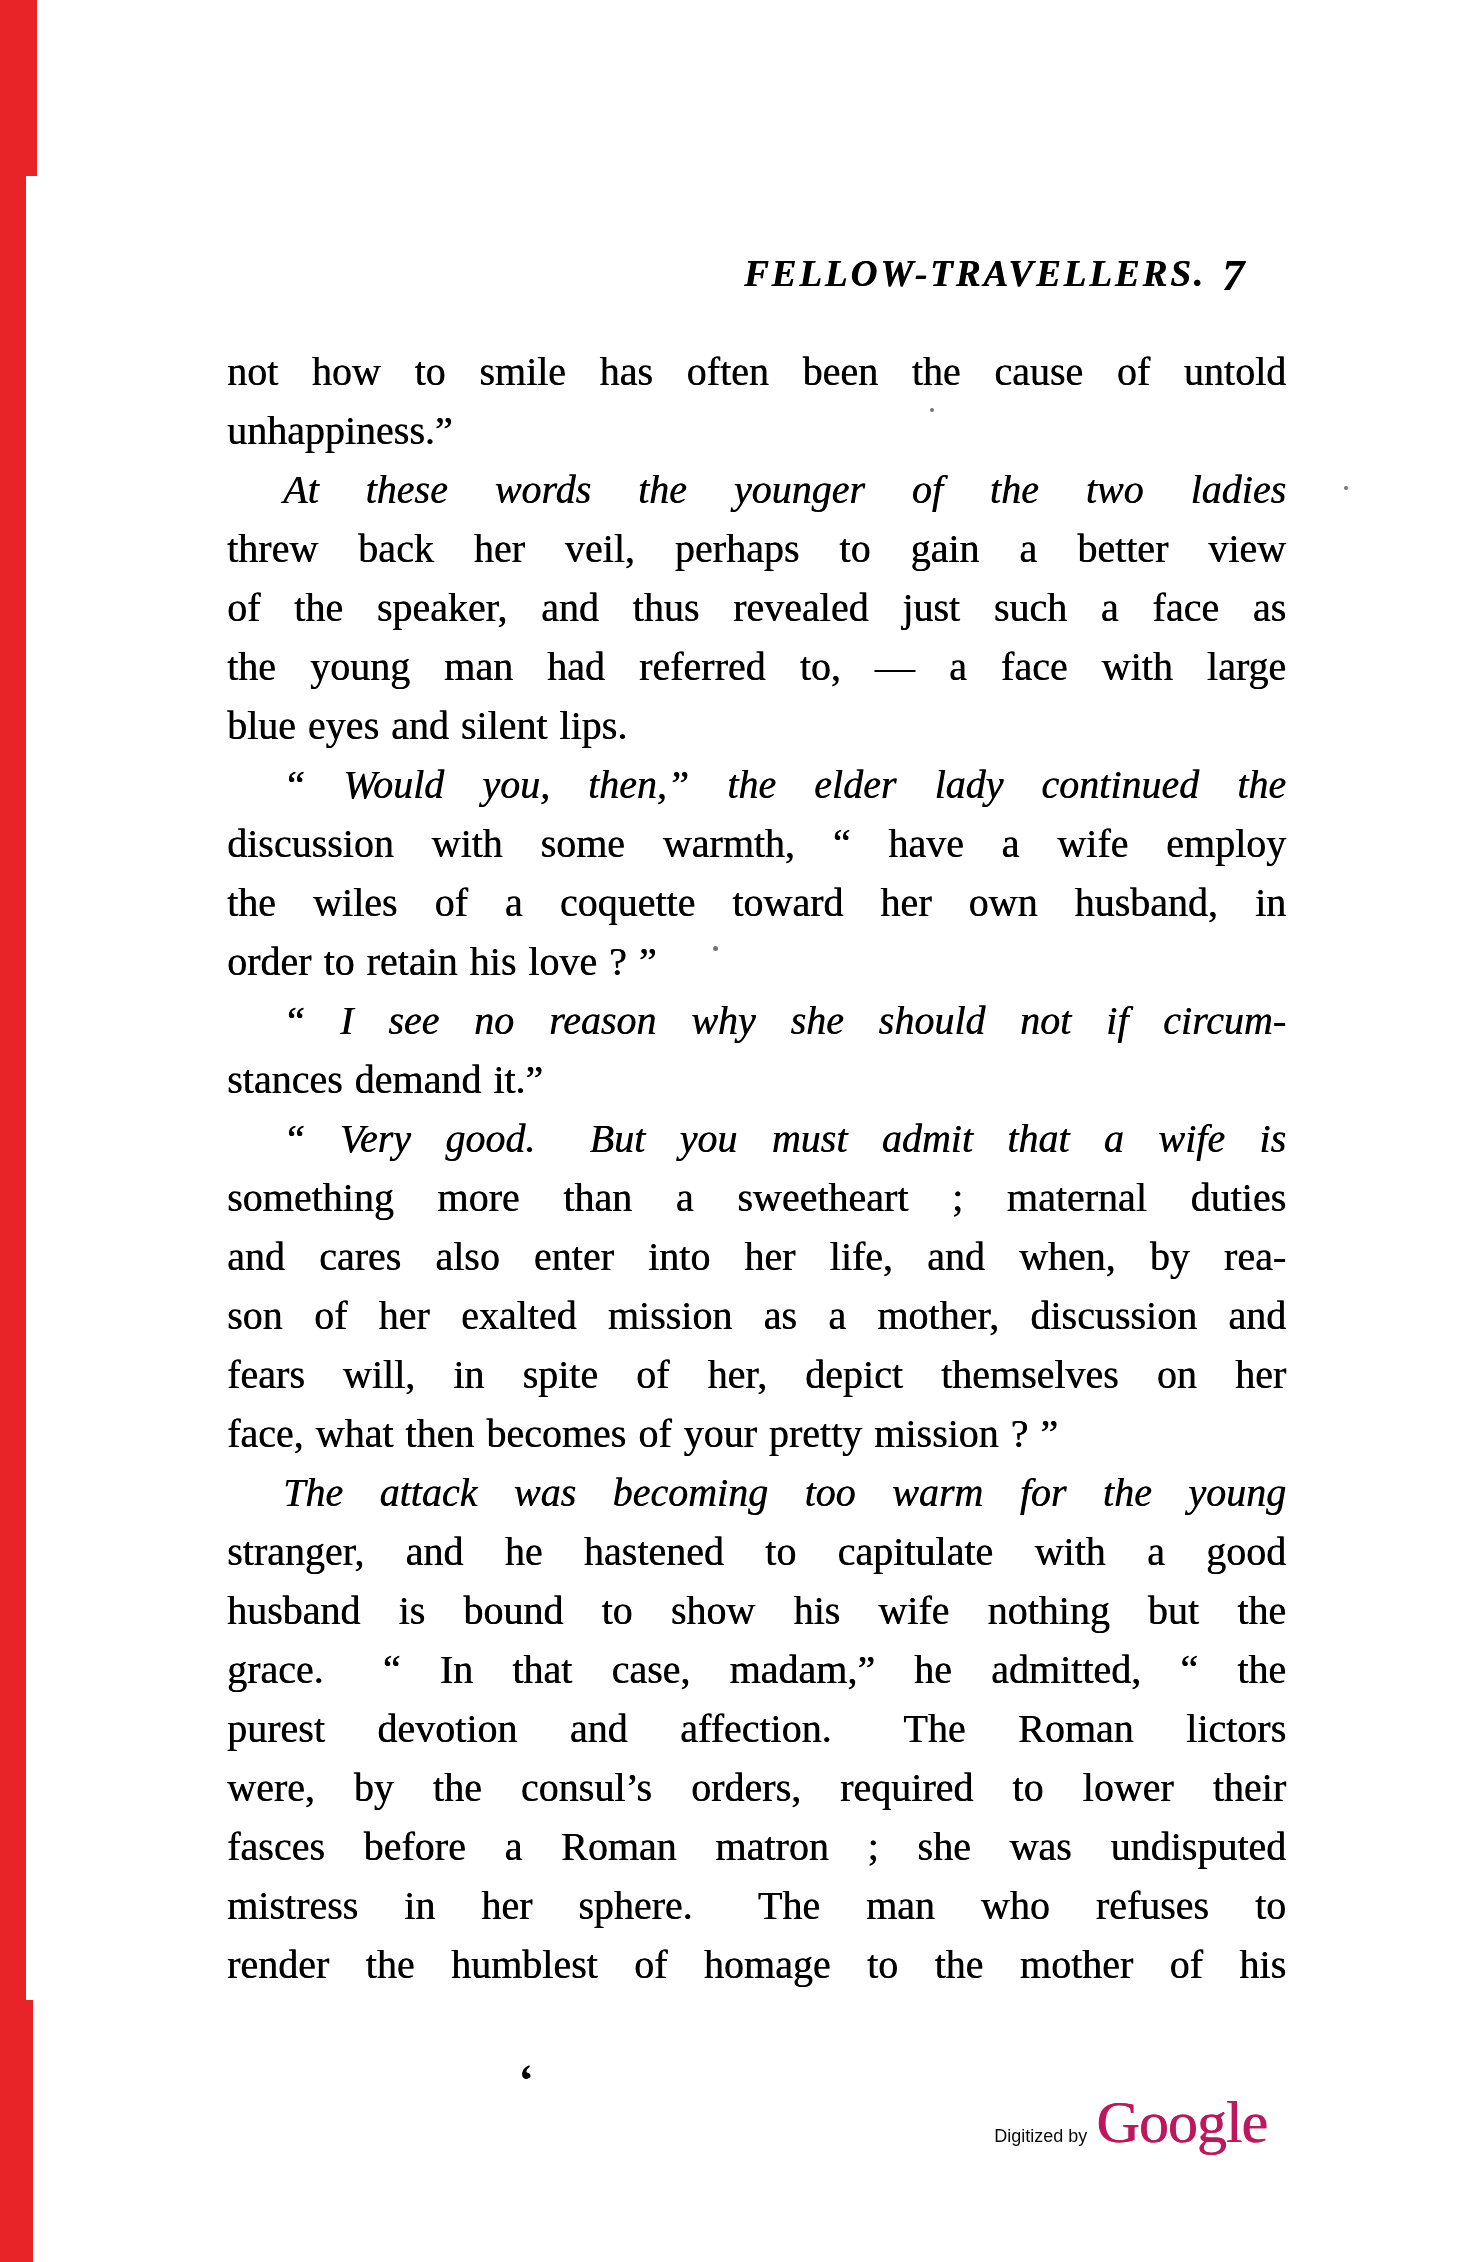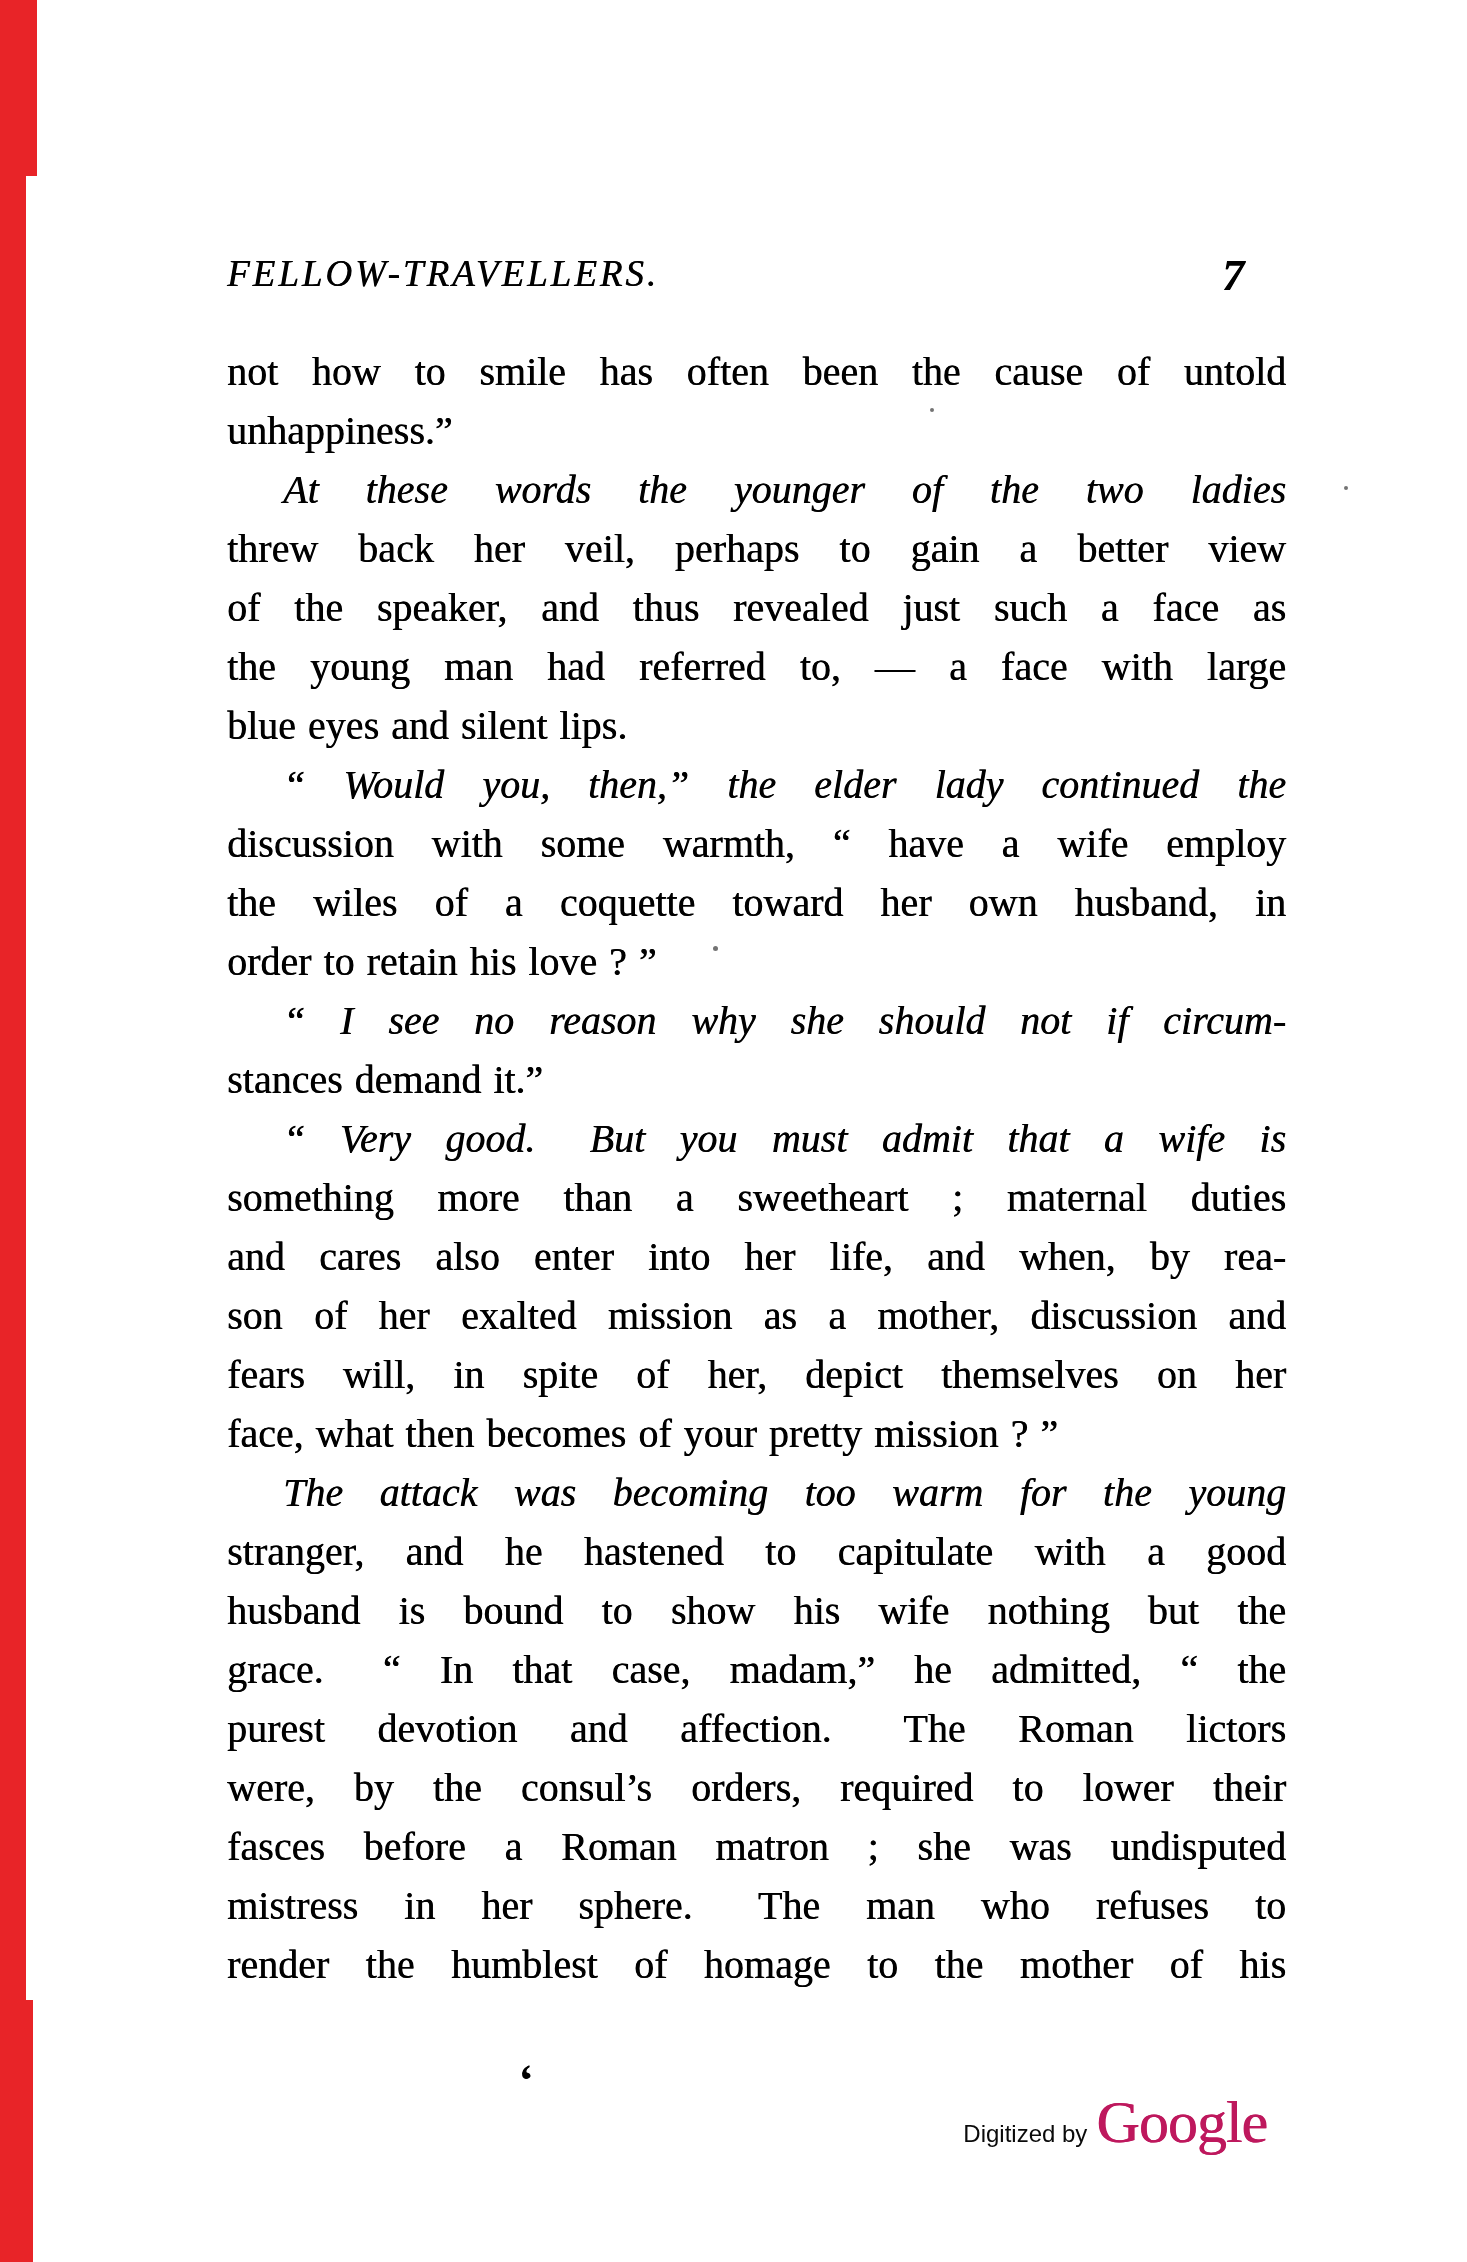--- a/index.html
+++ b/index.html
@@ -22,23 +22,23 @@
 
   
   .running-head {
     position: absolute;
     left: 227px; width: 1059px;
     top: 252px; height: 54px;
   }
   .running-head .title {
     position: absolute;
     left: 0; right: 80px;
-    text-align: left;
+    text-align: right;
     font-style: italic;
-    font-weight: 400;
+    font-weight: 700;
     font-size: 37px;
     letter-spacing: 3px;
     text-shadow: 0.5px 0 currentColor;
     white-space: nowrap;
   }
   .running-head .pagenum {
     position: absolute;
     right: 42px; top: 2px;
     font-style: italic;
     font-weight: 700;
@@ -88,21 +88,21 @@
   
   .watermark {
     position: absolute;
     right: 200px; top: 2088px;
     display: flex;
     align-items: baseline;
     gap: 9px;
   }
   .watermark .prefix {
     font-family: "Liberation Sans", sans-serif;
-    font-size: 24px;
+    font-size: 18px;
     color: #0a0a0a;
   }
   .watermark .logo {
     font-family: "Liberation Serif", serif;
     font-size: 60px;
     letter-spacing: -1px;
     color: #be185d;
     text-shadow: 0.6px 0 currentColor;
   }
 </style>

